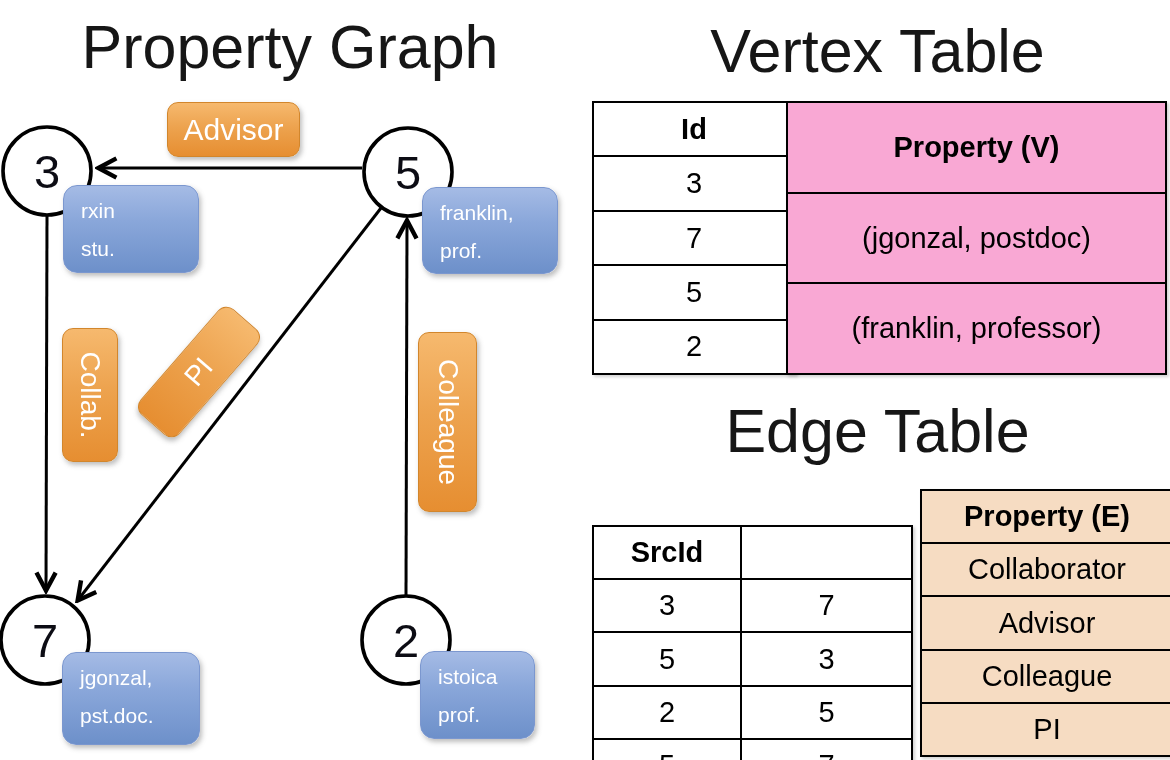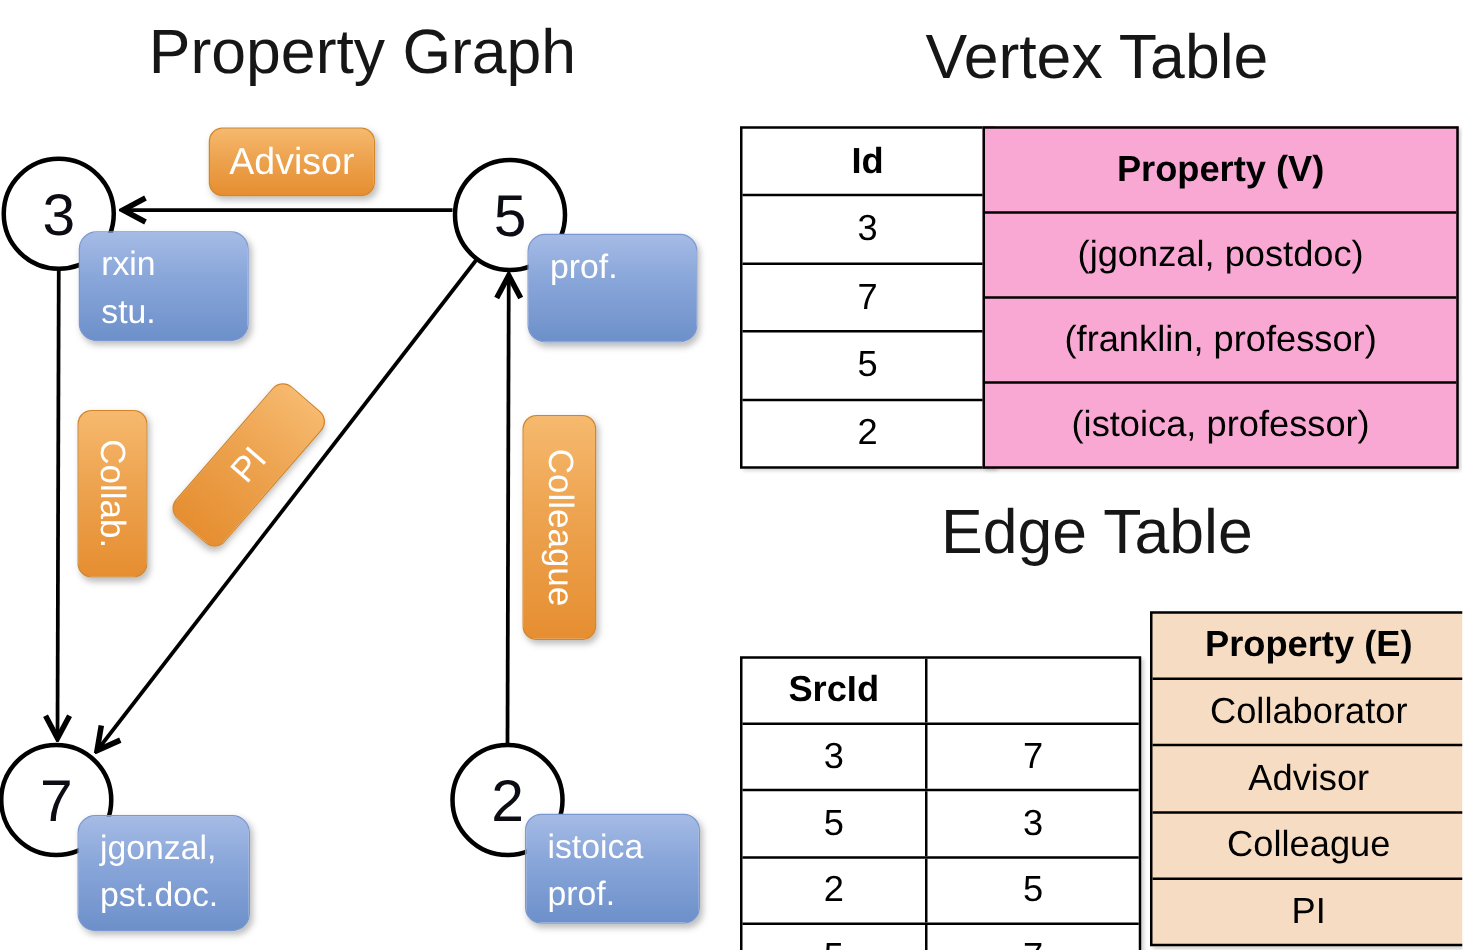--- a/index.html
+++ b/index.html
@@ -1,35 +1,35 @@
 <!DOCTYPE html>
 <html><head>
 <meta charset="utf-8">
 <style>
   html,body{margin:0;padding:0;background:#fff;}
   #stage{position:relative;width:1170px;height:760px;overflow:hidden;background:#fff;
          font-family:"Liberation Sans",sans-serif;color:#000;}
 
-  .title{position:absolute;text-align:center;font-size:50px;font-weight:400;
+  .title{position:absolute;text-align:center;font-size:61px;font-weight:400;
          color:#161616;letter-spacing:0px;white-space:nowrap;}
   #graph-title{left:0;top:12px;width:580px;}
   #vertex-title{left:585px;top:16px;width:585px;}
   #edge-title{left:585px;top:396px;width:585px;}
 
   
   #graph-svg{position:absolute;left:0;top:0;}
 
   
   .ebox{position:absolute;border-radius:11px;box-sizing:border-box;
         background:linear-gradient(180deg,#f6b96e 0%,#eda34f 45%,#e68e31 100%);
         border:1px solid #d2862c;box-shadow:2px 3px 5px rgba(110,110,110,.45);}
   .vbox{position:absolute;border-radius:14px;box-sizing:border-box;
         background:linear-gradient(180deg,#a5bbe5 0%,#8aa7da 40%,#6d90ca 100%);
         border:1px solid #7b97cf;box-shadow:2px 3px 5px rgba(110,110,110,.45);
-        color:#fff;font-size:27px;line-height:38px;padding:6px 0 0 17px;}
+        color:#fff;font-size:21px;line-height:38px;padding:6px 0 0 17px;}
   .ebox .htext{display:flex;width:100%;height:100%;align-items:center;justify-content:center;
         color:#fff;font-size:30px;}
   .vtext{position:absolute;left:50%;top:50%;transform:translate(-50%,-50%) rotate(90deg);
         white-space:nowrap;color:#fff;font-size:28px;}
   .vtext-ccw{transform:translate(-50%,-50%) rotate(-90deg);}
 
   
   .tbl{position:absolute;box-sizing:border-box;border:2.5px solid #000;
        display:flex;flex-direction:column;box-shadow:2px 2px 3px rgba(0,0,0,.18);}
   .tbl .row{flex:1;display:flex;align-items:stretch;border-bottom:2.5px solid #000;}
@@ -88,27 +88,28 @@
 
   <div class="ebox" style="left:418px;top:332px;width:59px;height:180px;">
     <div class="vtext">Colleague</div>
   </div>
 
   <div class="vbox" style="left:63px;top:185px;width:136px;height:88px;">
     <div>rxin</div>
     <div>stu.</div>
   </div>
   <div class="vbox" style="left:422px;top:187px;width:136px;height:87px;">
+    <div>franklin,</div>
     <div>prof.</div>
   </div>
   <div class="vbox" style="left:62px;top:652px;width:138px;height:93px;">
     <div>jgonzal,</div>
     <div>pst.doc.</div>
   </div>
-  <div class="vbox" style="left:420px;top:651px;width:140px;height:88px;border-radius:13px;">
+  <div class="vbox" style="left:420px;top:651px;width:115px;height:88px;">
     <div>istoica</div>
     <div>prof.</div>
   </div>
 
   <div class="tbl white-t" style="left:592px;top:101px;width:204px;height:274px;">
     <div class="row">
         <div class="cell hdr">Id</div>
       </div>
     <div class="row">
         <div class="cell">3</div>
@@ -126,23 +127,20 @@
 
   <div class="tbl blue-t" style="left:786px;top:101px;width:381px;height:274px;">
     <div class="row">
         <div class="cell hdr">Property (V)</div>
       </div>
     <div class="row">
         <div class="cell">(jgonzal, postdoc)</div>
       </div>
     <div class="row">
         <div class="cell">(franklin, professor)</div>
-      </div>
-    <div class="row">
-        <div class="cell">(istoica, professor)</div>
       </div>
   </div>
 
   <div class="tbl white-t" style="left:592px;top:489px;width:321px;height:268px;margin-top:36px;">
     <div class="row">
       <div class="cell hdr divr" style="flex:0 0 146px;">SrcId</div>
     </div>
     <div class="row">
       <div class="cell divr" style="flex:0 0 146px;">3</div>
       <div class="cell">7</div>

